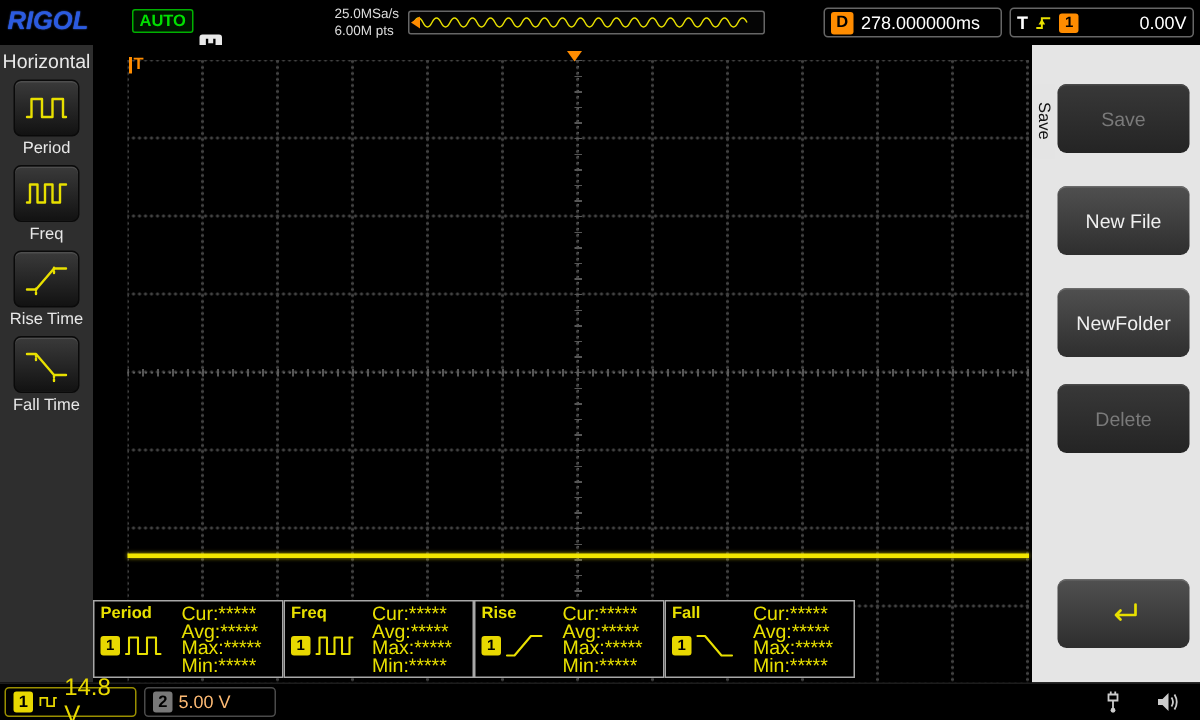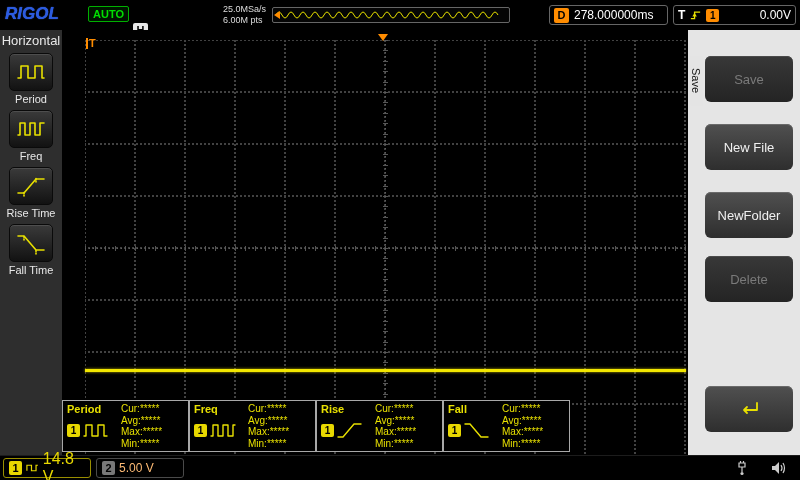--- a/index.html
+++ b/index.html
@@ -50,21 +50,21 @@
   .trig-pos-marker { position:absolute; left:316px; top:4px; width:0; height:0; border-left:5px solid transparent; border-right:5px solid transparent; border-top:7px solid #ff8c00; }
   .trace { position:absolute; left:23px; top:339px; width:601px; height:3px; background:#f2e600; box-shadow:0 0 3px rgba(255,240,0,.7); }
 
   
   .meas-panel { position:absolute; left:0; top:370px; width:510px; height:52px; }
   .meas-box { position:absolute; top:0; width:127px; height:52px; border:1px solid #a8a8a8; background:#000; padding:2px 3px 2px 4px; display:flex; }
   .meas-left { width:54px; display:flex; flex-direction:column; flex:none; }
   .meas-name { color:#e8e000; font-size:11px; font-weight:bold; }
   .meas-id { display:flex; align-items:center; gap:3px; margin-top:5px; }
   .meas-icon { stroke:#e8e000; fill:none; stroke-width:1.4; stroke-linejoin:round; stroke-linecap:round; }
-  .meas-vals { flex:1; color:#e8e000; font-size:10px; line-height:11.5px; white-space:nowrap; }
+  .meas-vals { flex:1; color:#e8e000; font-size:13px; line-height:11.5px; white-space:nowrap; }
 
   
   .right-menu { position:absolute; left:688px; top:30px; width:112px; height:425px; background:#e5e5e5; }
   .menu-tab { position:absolute; left:0; top:26px; width:15px; height:50px; background:#e4e4e4; color:#111; border-radius:5px 0 0 5px; writing-mode:vertical-rl; display:flex; align-items:center; justify-content:center; font-size:11px; }
   .menu-btn { position:absolute; left:17px; width:88px; height:46px; border-radius:6px; background:linear-gradient(#505050,#2e2e2e); box-shadow:inset 0 1px 0 #6a6a6a; color:#f0f0f0; font-size:13px; display:flex; align-items:center; justify-content:center; cursor:default; }
   .menu-btn.disabled { color:#7a7a7a; background:linear-gradient(#383838,#242424); box-shadow:inset 0 1px 0 #4a4a4a; }
   .menu-btn svg { stroke:#e8e000; fill:none; stroke-width:1.8; stroke-linejoin:round; stroke-linecap:round; }
 
   
   .bottom-bar { position:absolute; left:0; top:455px; width:800px; height:25px; background:#000; border-top:1px solid #1c1c1c; }

